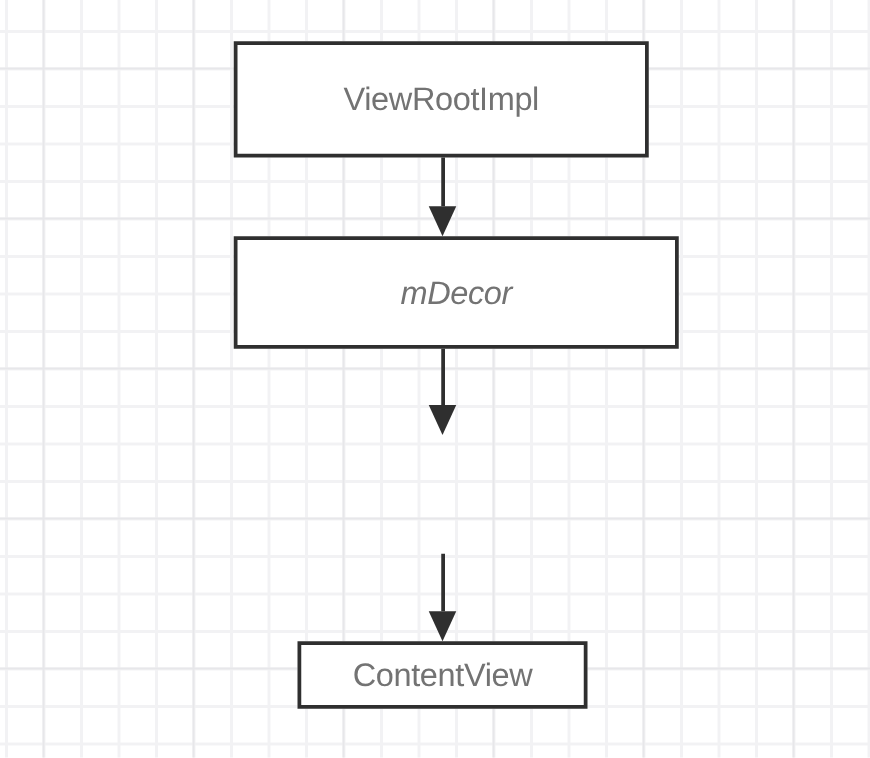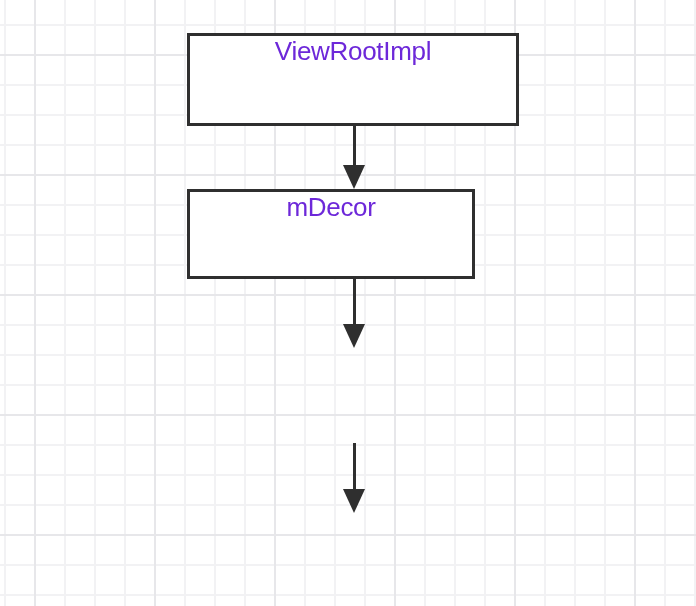--- a/index.html
+++ b/index.html
@@ -24,29 +24,29 @@
       linear-gradient(to bottom, #f2f2f4 2px, transparent 2px);
     background-size: 120px 120px, 120px 120px, 30px 30px, 30px 30px;
     background-position: 34px 0px, 0px 54px, 4px 0px, 0px 24px;
   }
   .node {
     position: absolute;
     box-sizing: border-box;
     background: #ffffff;
     border: 3px solid #2f2f2f;
     display: flex;
-    align-items: flex-start;
+    align-items: center;
     justify-content: center;
     font-size: 26px;
-    color: #6d28d9;
+    color: #737373;
     white-space: nowrap;
     letter-spacing: -0.3px;
   }
   .node-viewrootimpl   { left: 187px; top: 33px;  width: 332px; height: 93px; }
-  .node-mdecor         { left: 187px; top: 189px; width: 288px; height: 90px; }
+  .node-mdecor         { left: 187px; top: 189px; width: 356px; height: 90px; font-style: italic; }
   .node-mcontentparent { left: 57px;  top: 348px; width: 595px; height: 95px; }
   .node-contentview    { left: 238px; top: 513px; width: 232px; height: 54px; }
 
   .arrow {
     position: absolute;
     width: 22px;
     display: flex;
     flex-direction: column;
     align-items: center;
   }
@@ -88,14 +88,17 @@
     <div class="shaft"></div>
     <div class="head"></div>
   </div>
 
 
   <div class="arrow arrow-3">
     <div class="shaft"></div>
     <div class="head"></div>
   </div>
 
+  <div class="node node-contentview">
+    <span>ContentView</span>
+  </div>
 
 </div>
 
 </body></html>

